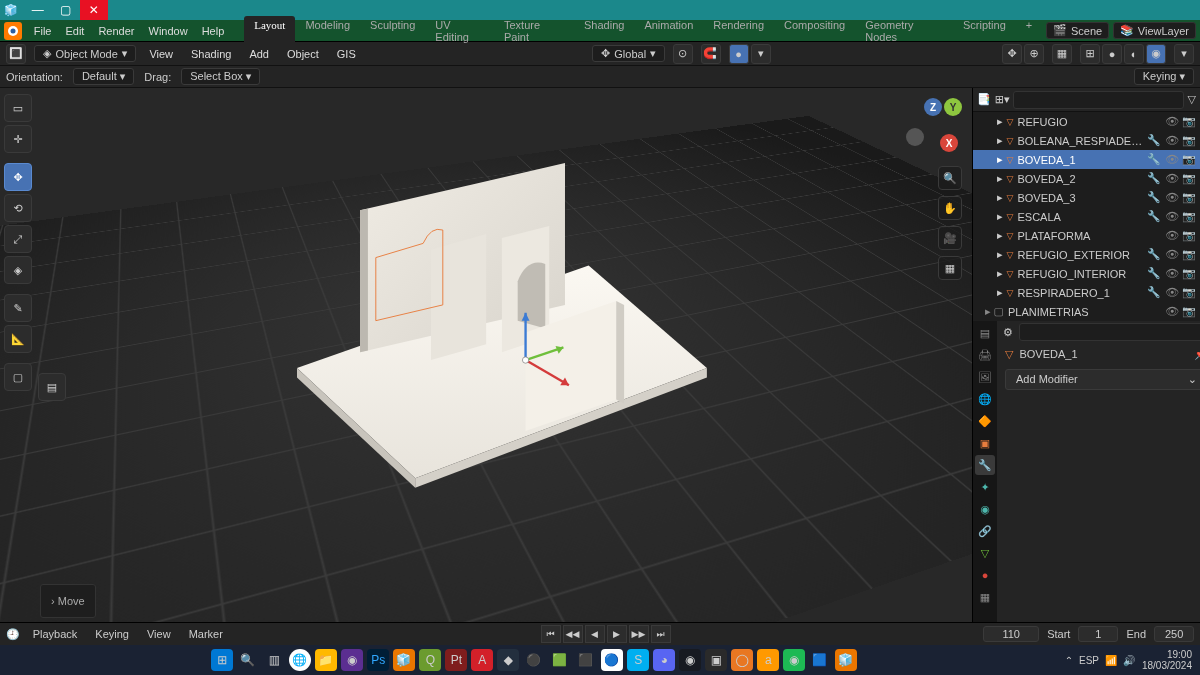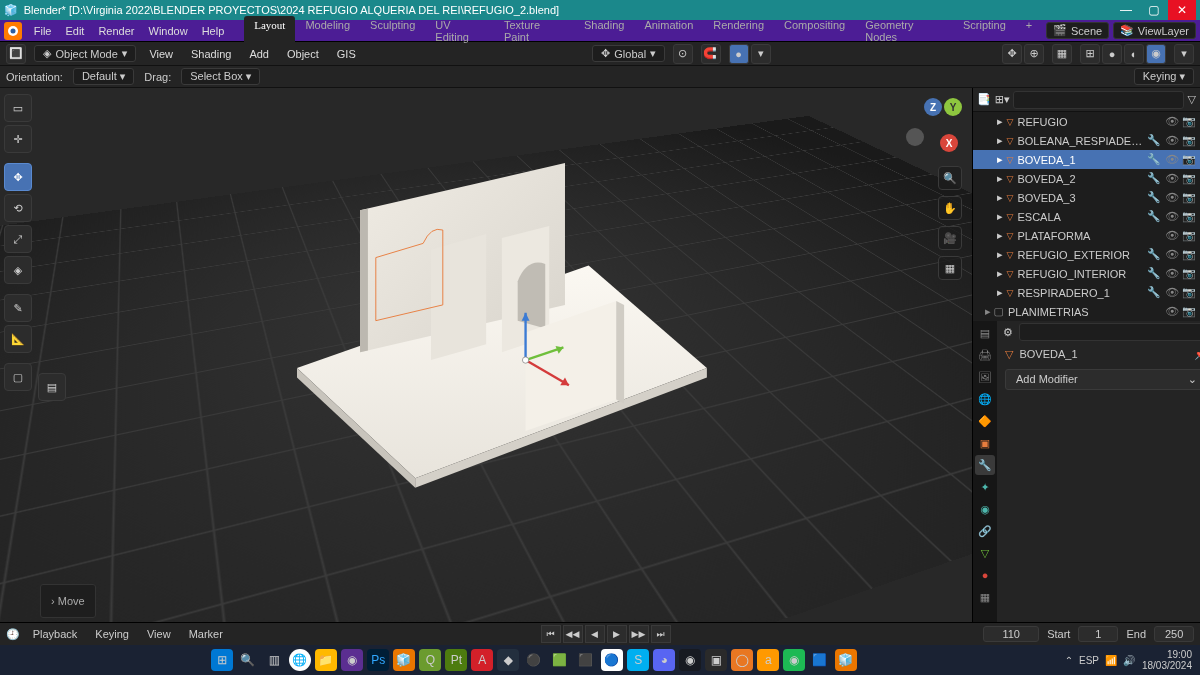--- a/index.html
+++ b/index.html
@@ -6,21 +6,21 @@
 body { width: 1200px; height: 675px; background: #161616; overflow: hidden; position: relative; color: #ccc; font-size: 11px; }
 
 
 .titlebar { height: 20px; background: #1b888b; display: flex; align-items: center; padding: 0 4px; color: #fff; font-size: 11px; }
 .titlebar .title { flex: 1; }
 .titlebar .winbtns { display: flex; gap: 0; }
 .titlebar .winbtn { width: 28px; height: 20px; display: flex; align-items: center; justify-content: center; font-size: 12px; }
 .titlebar .close { background: #e81123; }
 
 
-.menubar { height: 22px; background: #4c1d95; border-bottom: 1px solid #000; display: flex; align-items: center; padding: 0 4px; gap: 2px; }
+.menubar { height: 22px; background: #14532d; border-bottom: 1px solid #000; display: flex; align-items: center; padding: 0 4px; gap: 2px; }
 .menubar .logo { width: 18px; height: 18px; background: #ff7b00; border-radius: 3px; display: flex; align-items: center; justify-content: center; margin-right: 4px; }
 .menubar .m { padding: 2px 6px; color: #ddd; cursor: pointer; }
 .menubar .spacer { flex: 1; }
 .menubar .tabs { display: flex; gap: 0; }
 .menubar .tab { padding: 3px 10px; color: #aaa; border-radius: 3px 3px 0 0; }
 .menubar .tab.active { background: #242424; color: #fff; font-family: Liberation Serif, serif; }
 .menubar .right { display: flex; align-items: center; gap: 4px; }
 .menubar .field { background: #1d1d1d; border: 1px solid #333; border-radius: 3px; padding: 1px 6px; color: #ccc; display: flex; align-items: center; gap: 4px; }
 
 
@@ -109,21 +109,20 @@
 .taskbar .tspacer { flex: 1; }
 .taskbar .tray { display: flex; align-items: center; gap: 6px; color: #ccc; font-size: 10px; }
 
 svg { display: block; }
 </style>
 </head>
 <body>
 
 <div class="titlebar">
   <span style="margin-right:6px">🧊</span>
-  <span class="title">Blender* [D:\Virginia 2022\BLENDER PROYECTOS\2024 REFUGIO ALQUERIA DEL REI\REFUGIO_2.blend]</span>
   <div class="winbtns">
     <div class="winbtn">—</div>
     <div class="winbtn">▢</div>
     <div class="winbtn close">✕</div>
   </div>
 </div>
 
 <div class="menubar">
   <div class="logo">
     <svg width="12" height="12" viewBox="0 0 12 12">
@@ -497,21 +496,21 @@
   <div class="tspacer"></div>
   <div class="ticon" style="background:#0078d4">⊞</div>
   <div class="ticon">🔍</div>
   <div class="ticon">▥</div>
   <div class="ticon" style="background:#fff;border-radius:50%">🌐</div>
   <div class="ticon" style="background:#ffb900">📁</div>
   <div class="ticon" style="background:#5b2e91">◉</div>
   <div class="ticon" style="background:#001e36;color:#31a8ff">Ps</div>
   <div class="ticon" style="background:#ea7600">🧊</div>
   <div class="ticon" style="background:#6b9b2e">Q</div>
-  <div class="ticon" style="background:#4d7c0f">Pt</div>
+  <div class="ticon" style="background:#7f1d1d">Pt</div>
   <div class="ticon" style="background:#d32029">A</div>
   <div class="ticon" style="background:#232f3e">◆</div>
   <div class="ticon">⚫</div>
   <div class="ticon">🟩</div>
   <div class="ticon">⬛</div>
   <div class="ticon" style="background:#fff">🔵</div>
   <div class="ticon" style="background:#00aff0">S</div>
   <div class="ticon" style="background:#5865f2">◕</div>
   <div class="ticon" style="background:#171a21">◉</div>
   <div class="ticon" style="background:#2a2a2a">▣</div>

